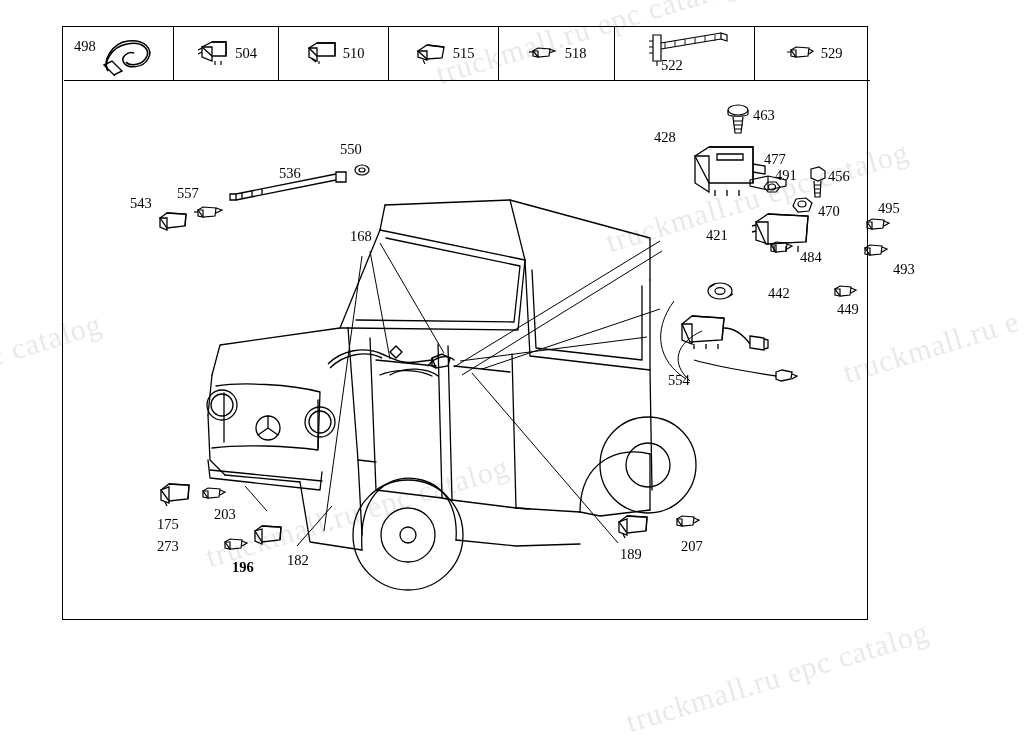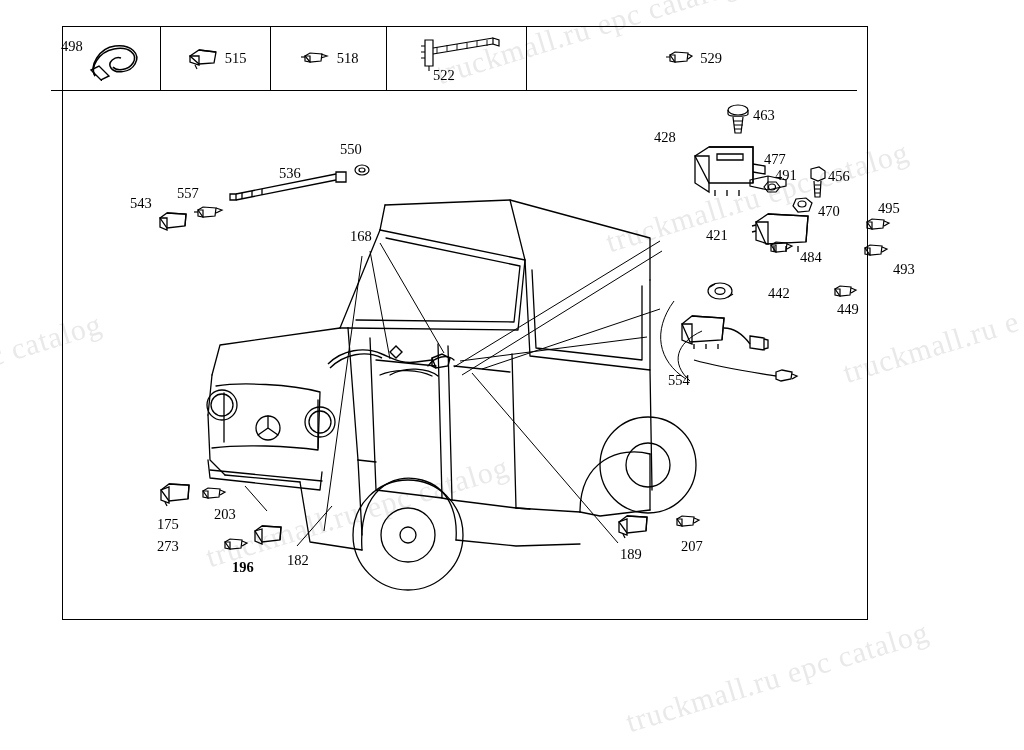--- a/index.html
+++ b/index.html
@@ -45,24 +45,24 @@
     position: absolute;
     left: 62px;
     top: 26px;
     width: 806px;
     height: 594px;
     border: 1.4px solid #000;
     box-sizing: border-box;
   }
   .legend-row {
     position: absolute;
-    left: 51px;
+    left: 64px;
     top: 26px;
     width: 806px;
-    height: 65px;
+    height: 55px;
     box-sizing: border-box;
     border-bottom: 1.4px solid #000;
     display: flex;
     text-align: center;
   }
   .legend-cell {
     position: relative;
     height: 100%;
     box-sizing: border-box;
     border-right: 1.4px solid #000;
@@ -140,21 +140,44 @@
       <span class="lg-ico" style="margin-left:26px;margin-top:6px;">
         <svg width="64" height="42" viewBox="0 0 64 42">
           <path d="M10 36 C 4 26, 14 8, 30 6 C 46 4, 56 14, 50 24 C 45 33, 30 34, 26 28 C 22 22, 30 16, 36 18" fill="none" stroke="#000" stroke-width="1.5"></path>
           <path d="M10 36 C 5 28, 13 12, 29 9 C 45 6, 53 15, 48 23 C 43 31, 31 31, 28 27" fill="none" stroke="#000" stroke-width="1.5"></path>
           <path d="M6 30 l10 10 l8 -4 l-10 -10 z" fill="none" stroke="#000" stroke-width="1.4"></path>
           <line x1="9" y1="33" x2="17" y2="41" stroke="#000" stroke-width="1"></line>
         </svg>
       </span>
     </div>
 
-
+    <div class="legend-cell c504">
+      <span class="lg-ico">
+        <svg width="36" height="30" viewBox="0 0 36 30">
+          <path d="M7 9 l10 -5 l14 0 l0 14 l-14 0 z" fill="none" stroke="#000" stroke-width="1.3"></path>
+          <path d="M7 9 l0 10 l10 4 l0 -14 z" fill="none" stroke="#000" stroke-width="1.3"></path>
+          <path d="M17 4 l14 0 l0 14" fill="none" stroke="#000" stroke-width="1.3"></path>
+          <path d="M3 12 l4 -2 M3 16 l4 -2" stroke="#000" stroke-width="1.2" fill="none"></path>
+          <path d="M20 23 l0 4 M26 23 l0 4" stroke="#000" stroke-width="1.2"></path>
+        </svg>
+      </span>
+      <span class="legend-num">504</span>
+    </div>
+
+    <div class="legend-cell c510">
+      <span class="lg-ico">
+        <svg width="36" height="30" viewBox="0 0 36 30">
+          <path d="M6 10 l8 -5 l18 0 l0 13 l-18 0 z" fill="none" stroke="#000" stroke-width="1.3"></path>
+          <path d="M6 10 l0 9 l8 4 l0 -13 z" fill="none" stroke="#000" stroke-width="1.3"></path>
+          <path d="M14 5 l18 0 l0 13" fill="none" stroke="#000" stroke-width="1.3"></path>
+          <path d="M9 21 l4 3 M16 23 l0 3" stroke="#000" stroke-width="1.1" fill="none"></path>
+        </svg>
+      </span>
+      <span class="legend-num">510</span>
+    </div>
 
     <div class="legend-cell c515">
       <span class="lg-ico">
         <svg width="36" height="30" viewBox="0 0 36 30">
           <path d="M5 13 l9 -6 l17 2 l-2 11 l-15 1 z" fill="none" stroke="#000" stroke-width="1.3"></path>
           <path d="M5 13 l0 6 l9 3 l0 -9 z" fill="none" stroke="#000" stroke-width="1.3"></path>
           <path d="M14 7 l17 2" fill="none" stroke="#000" stroke-width="1.3"></path>
           <path d="M10 22 l2 4" stroke="#000" stroke-width="1.1"></path>
         </svg>
       </span>

